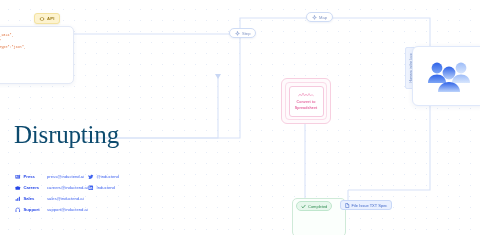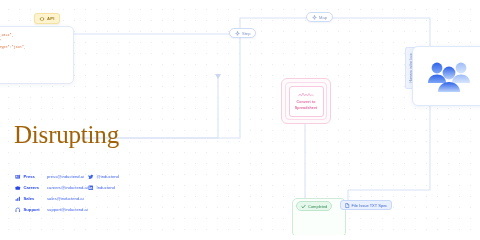--- a/index.html
+++ b/index.html
@@ -108,21 +108,21 @@
     background:#e9f0ff;border:1px solid #c8d8f8;border-radius:3px;
     padding:1.5px 4px;
   }
   .blue-pill span{font-size:4px;color:#3f66c8;white-space:nowrap;}
   .blue-pill .fi{width:4.5px;height:5px;flex:none;}
 
   
   .headline{
     position:absolute;left:14px;top:124px;
     font-family:"Liberation Serif",serif;
-    font-size:25px;line-height:21px;color:#a16207;letter-spacing:-0.2px;
+    font-size:25px;line-height:21px;color:#0c4a6e;letter-spacing:-0.2px;
   }
   .headline div{white-space:nowrap;}
   .contacts{
     position:absolute;left:15px;top:174px;
     display:grid;grid-template-columns:32px 46px auto;
     row-gap:5.5px;align-items:center;
   }
   .c-label{display:flex;align-items:center;gap:3px;}
   .c-label .ci{width:5.5px;height:5.5px;flex:none;}
   .c-label span{font-size:4.2px;color:#2546e8;font-weight:bold;}

